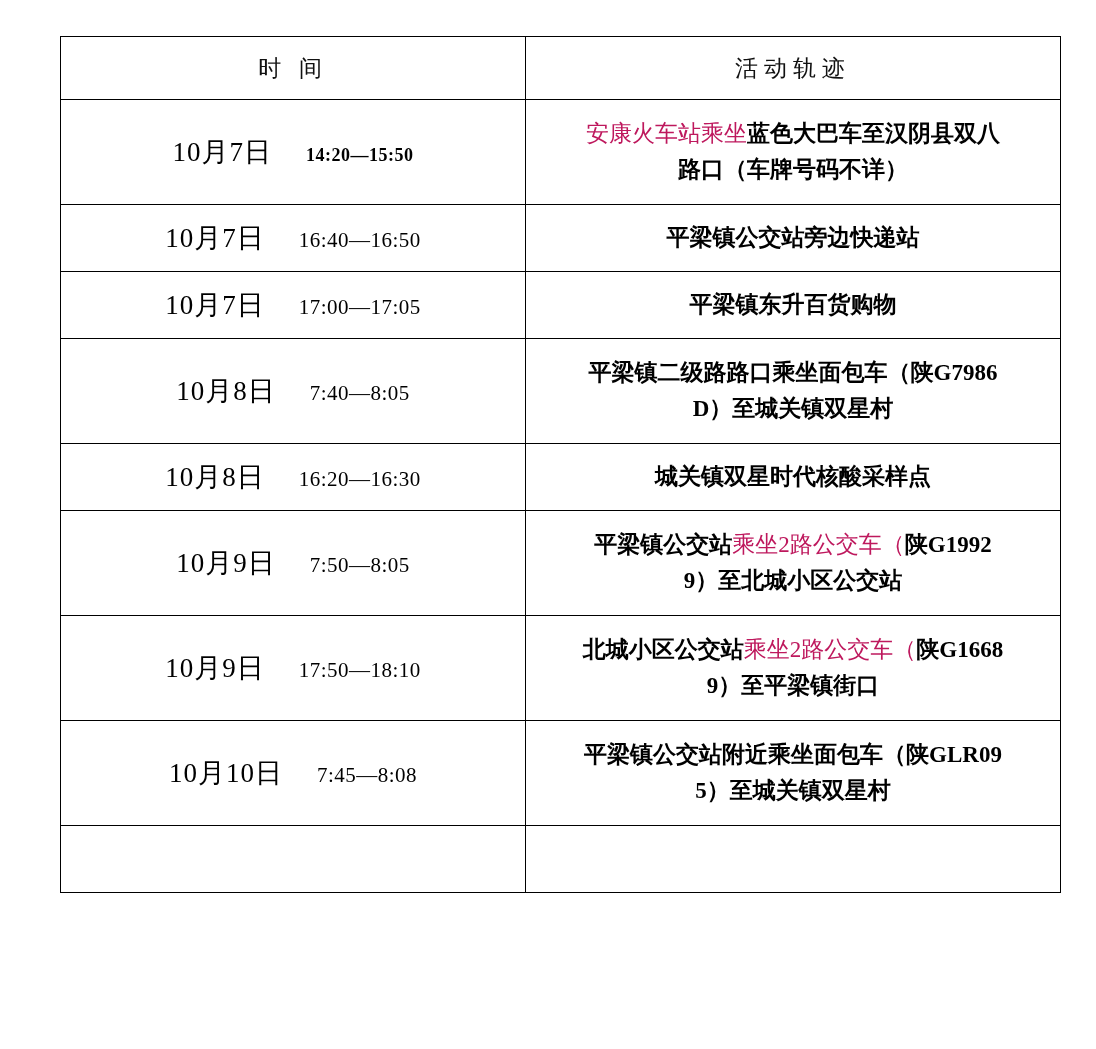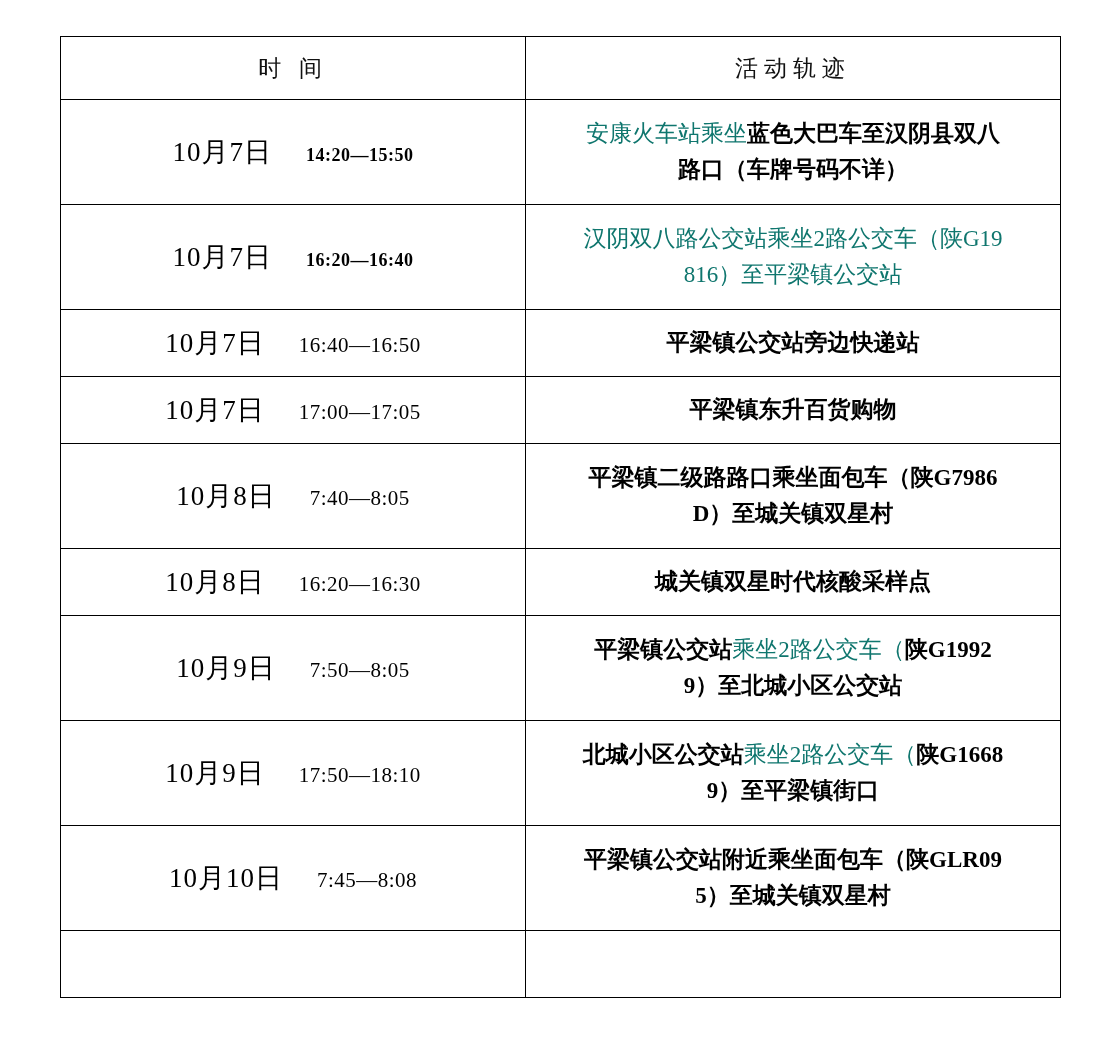--- a/index.html
+++ b/index.html
@@ -77,21 +77,21 @@
   }
   .track-cell {
     text-align: center;
     padding: 12px 16px;
     line-height: 1.55;
     font-size: 23px;
   }
   .track-cell .line {
     display: block;
   }
-  .track-cell .seg-normal { color: #0f766e; }
+  .track-cell .seg-normal { color: #be185d; }
   .track-cell .seg-bold { font-weight: bold; }
   .r-h1 td { height: 104px; }
   .r-h2 td { height: 104px; }
   .r-s td  { height: 66px; }
 </style>
 </head>
 <body>
 
 <div class="page">
   <div class="table-wrap">
@@ -109,27 +109,20 @@
             <span class="head-label">活动轨迹</span>
           </td>
         </tr>
       </thead>
       <tbody id="table-body">
           <tr class="r-h1">
             <td class="time-cell"><span class="t-inner time-inner"><span class="t-date">10月7日</span><span class="t-gap"></span><span class="t-range bold">14:20—15:50</span></span></td>
             <td class="track-cell">
               <span class="line"><span class="seg-normal">安康火车站乘坐</span><span class="seg-bold">蓝色大巴车至汉阴县双八</span></span>
               <span class="line"><span class="seg-bold">路口（车牌号码不详）</span></span>
-            </td>
-          </tr>
-          <tr class="r-h2">
-            <td class="time-cell"><span class="t-inner time-inner"><span class="t-date">10月7日</span><span class="t-gap"></span><span class="t-range bold">16:20—16:40</span></span></td>
-            <td class="track-cell">
-              <span class="line"><span class="seg-normal">汉阴双八路公交站乘坐2路公交车（陕G19</span></span>
-              <span class="line"><span class="seg-normal">816）至平梁镇公交站</span></span>
             </td>
           </tr>
           <tr class="r-s">
             <td class="time-cell"><span class="t-inner time-inner"><span class="t-date">10月7日</span><span class="t-gap"></span><span class="t-range">16:40—16:50</span></span></td>
             <td class="track-cell">
               <span class="line"><span class="seg-bold">平梁镇公交站旁边快递站</span></span>
             </td>
           </tr>
           <tr class="r-s">
             <td class="time-cell"><span class="t-inner time-inner"><span class="t-date">10月7日</span><span class="t-gap"></span><span class="t-range">17:00—17:05</span></span></td>

